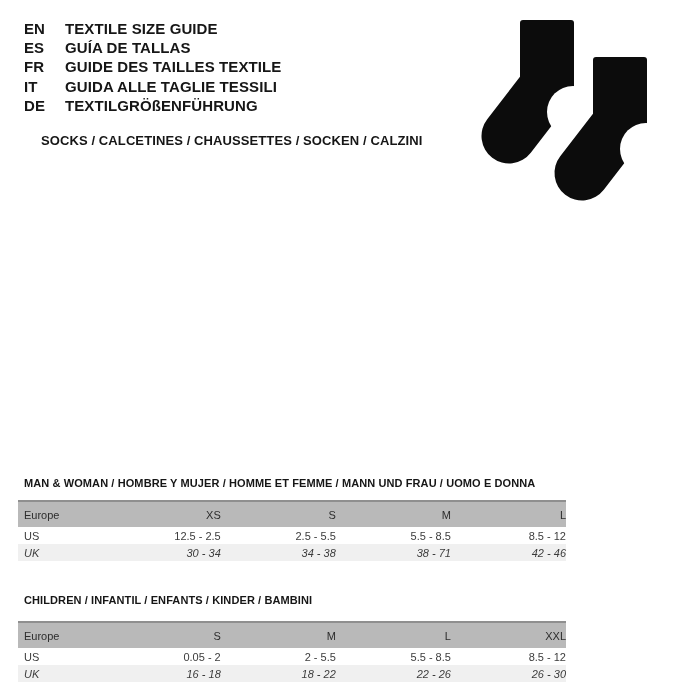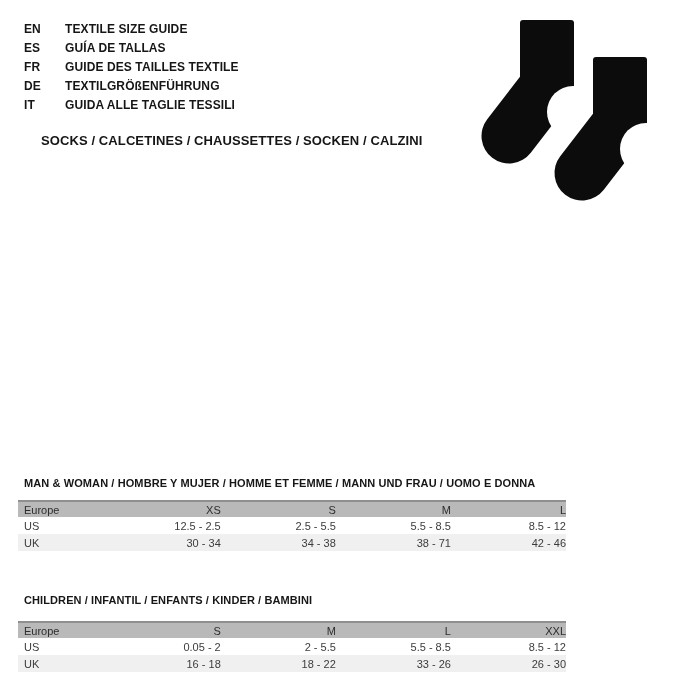--- a/index.html
+++ b/index.html
@@ -16,21 +16,21 @@
   body {
     width: 700px; height: 700px;
     background: var(--page-bg);
     font-family: "Liberation Sans", sans-serif;
     color: var(--ink);
   }
   .page { position: relative; width: 700px; height: 700px; overflow: hidden; background: var(--page-bg); }
 
   
   .lang-list { position: absolute; left: 24px; top: 19px; }
-  .lang-row { display: flex; align-items: center; height: 19.2px; font-weight: bold; font-size: 12px; letter-spacing: 0.1px; white-space: nowrap; }
+  .lang-row { display: flex; align-items: center; height: 19.2px; font-weight: bold; font-size: 15px; letter-spacing: 0.1px; white-space: nowrap; }
   .lang-code { width: 41px; flex: 0 0 41px; }
 
   
   .category-line { position: absolute; left: 41px; top: 133px; font-weight: bold; font-size: 13px; letter-spacing: 0.1px; white-space: nowrap; }
 
   
   .socks-svg { position: absolute; left: 476px; top: 10px; color: var(--icon); }
 
   
   .size-section-title { position: absolute; left: 24px; font-weight: bold; font-size: 11px; letter-spacing: 0.1px; white-space: nowrap; }
@@ -40,51 +40,51 @@
   
   .size-table {
     position: absolute; left: 18px; width: 548px;
     border-collapse: collapse; table-layout: fixed;
     font-size: 11px; color: var(--table-text);
     border-top: 2px solid var(--header-border);
   }
   #table-man { top: 500px; }
   #table-children { top: 621px; }
   .size-table th, .size-table td { padding: 0; text-align: right; vertical-align: middle; font-weight: normal; }
-  .size-table thead th { background: var(--header-bg); height: 16px; color: #2d2d2d; }
+  .size-table thead th { background: var(--header-bg); height: 26px; color: #2d2d2d; }
   .size-table tbody td { height: 17px; margin-left: 32px; }
   .size-table th:first-child, .size-table td:first-child { width: 16%; text-align: left; padding-left: 6px; }
   .size-table th:not(:first-child), .size-table td:not(:first-child) { width: 21%; }
-  .size-table tbody tr:nth-child(2) { background: var(--alt-row); }
+  .size-table tbody tr:nth-child(2) { background: var(--alt-row); font-style: italic; }
 </style>
 </head>
 <body>
 
 <div class="page">
 
   <div class="lang-list">
       <div class="lang-row">
         <span class="lang-code">EN</span>
         <span>TEXTILE SIZE GUIDE</span>
       </div>
       <div class="lang-row">
         <span class="lang-code">ES</span>
         <span>GUÍA DE TALLAS</span>
       </div>
       <div class="lang-row">
         <span class="lang-code">FR</span>
         <span>GUIDE DES TAILLES TEXTILE</span>
       </div>
       <div class="lang-row">
+        <span class="lang-code">IT</span>
+        <span>GUIDA ALLE TAGLIE TESSILI</span>
+      </div>
+      <div class="lang-row">
         <span class="lang-code">DE</span>
         <span>TEXTILGRÖßENFÜHRUNG</span>
-      </div>
-      <div class="lang-row">
-        <span class="lang-code">IT</span>
-        <span>GUIDA ALLE TAGLIE TESSILI</span>
       </div>
     </div>
 
   <div class="category-line">SOCKS / CALCETINES / CHAUSSETTES / SOCKEN / CALZINI</div>
 
   <svg class="socks-svg" width="192" height="202" viewBox="0 0 192 202" aria-hidden="true">
     <defs>
       <g id="sock-shape">
         <rect x="40" y="0" width="54" height="90" rx="3" fill="#ffffff"></rect>
         <line x1="66" y1="68" x2="29" y2="116" stroke="#ffffff" stroke-width="55" stroke-linecap="round"></line>
@@ -144,19 +144,19 @@
           <td>US</td>
           <td>0.05 - 2</td>
           <td>2 - 5.5</td>
           <td>5.5 - 8.5</td>
           <td>8.5 - 12</td>
         </tr>
         <tr>
           <td>UK</td>
           <td>16 - 18</td>
           <td>18 - 22</td>
-          <td>33 - 26</td>
+          <td>22 - 26</td>
           <td>26 - 30</td>
         </tr>
       </tbody>
     </table>
 
 </div>
 
 </body></html>

